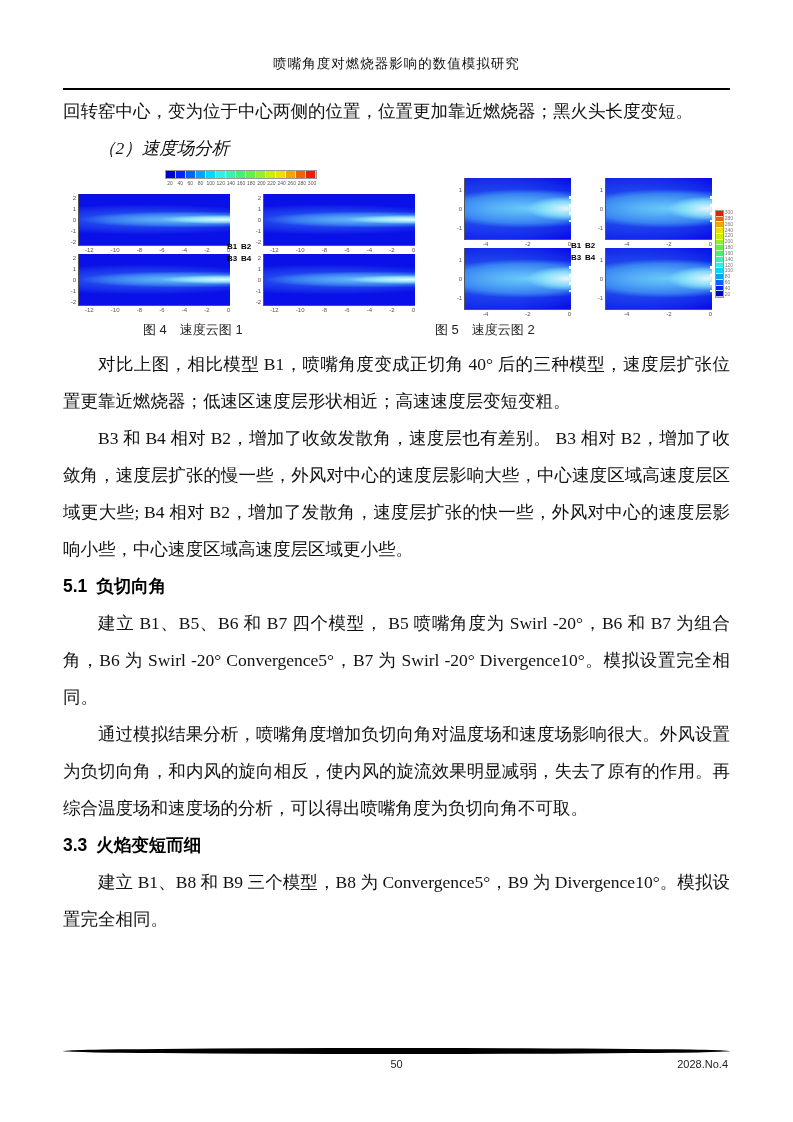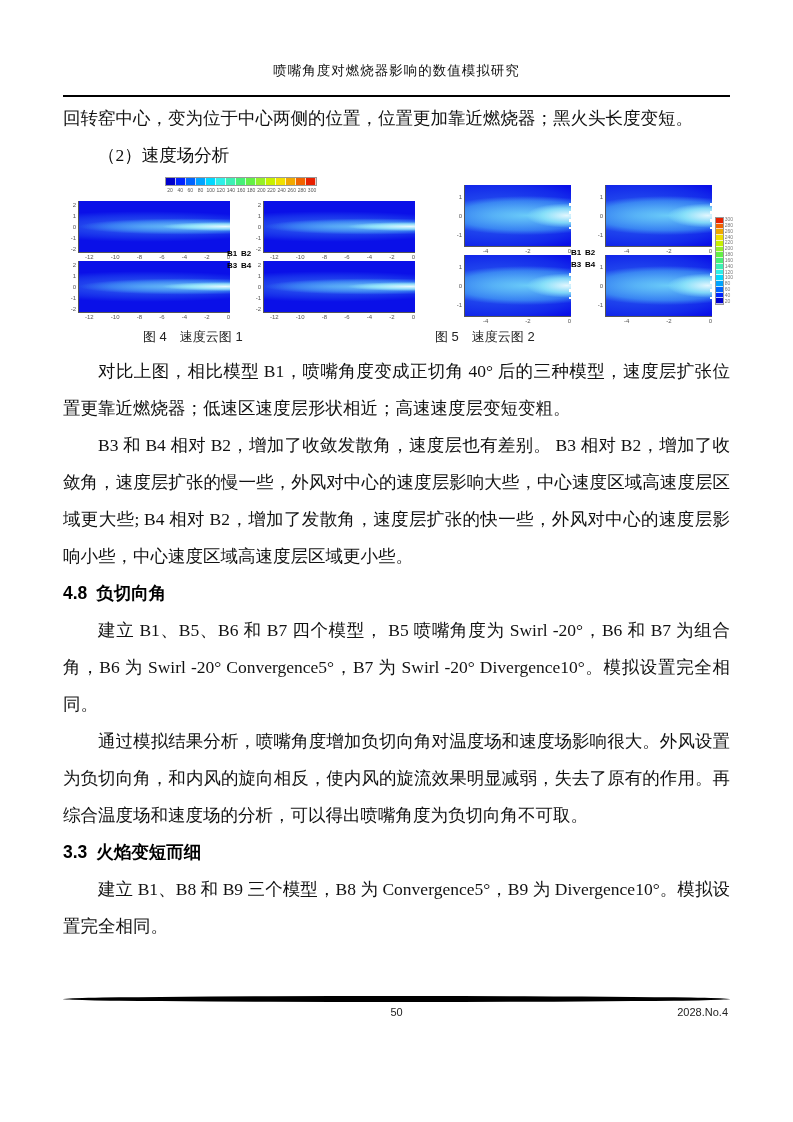--- a/index.html
+++ b/index.html
@@ -3,36 +3,36 @@
 <meta charset="utf-8">
 <style>
   * { margin:0; padding:0; box-sizing:border-box; }
   html,body { background:#ffffff; }
   .page {
     position:relative; width:793px; height:1122px; background:#fff;
     overflow:hidden;
     font-family:"Liberation Serif","DejaVu Serif",serif;
     color:#1a1a1a;
   }
-  .content { position:absolute; left:63px; top:12px; width:667px; }
+  .content { position:absolute; left:63px; top:5px; width:667px; }
 
   
   .header-title {
     margin-top:50px; text-align:center;
     font-size:13.5px; color:#111; letter-spacing:1px;
   }
   .header-rule { margin-top:15px; border-top:2px solid #000; height:0; }
 
   
   .bodytext { margin-top:3px; }
   .bodytext p {
     font-size:17.5px; line-height:37px; text-align:justify; color:#111;
   }
   .indent { text-indent:2em; }
-  .subhead { font-size:17.5px; line-height:37px; text-indent:2em; }
+  .subhead { font-size:17.5px; line-height:37px; text-indent:2em;font-style:italic; }
   h2.sec {
     font-family:"Liberation Sans","DejaVu Sans",sans-serif;
     font-size:17.5px; line-height:37px; font-weight:bold; color:#000;
   }
   h2.sec .sec-num { margin-right:9px; }
 
   
   .figure-block { position:relative; height:150px; margin-top:1px; }
   .figgroup { position:absolute; }
   .fig4 { left:0; top:0; width:352px; }
@@ -115,21 +115,21 @@
   
   .caption-row { position:relative; height:25px; }
   .fig-caption {
     position:absolute; top:4px;
     font:13px/16px "Liberation Sans","DejaVu Sans",sans-serif; color:#222;
   }
   .cap4 { left:80px; }
   .cap5 { left:372px; }
 
   
-  .footer { position:absolute; left:63px; top:996px; width:667px; }
+  .footer { position:absolute; left:63px; top:1048px; width:667px; }
   .footer-bar { width:667px; height:6px; background:#000; border-radius:50%; }
   .footer-row {
     position:relative; margin-top:3px; text-align:center;
     font:11px/15px "Liberation Sans","DejaVu Sans",sans-serif; color:#222;
   }
   .footer-issue { position:absolute; right:2px; top:0; }
 </style>
 </head>
 <body>
 
@@ -418,21 +418,21 @@
     </div>
 
     <div class="caption-row">
       <div class="fig-caption cap4">图 4　速度云图 1</div>
       <div class="fig-caption cap5">图 5　速度云图 2</div>
     </div>
 
     <div class="bodytext">
       <p class="indent">对比上图，相比模型 B1，喷嘴角度变成正切角 40° 后的三种模型，速度层扩张位置更靠近燃烧器；低速区速度层形状相近；高速速度层变短变粗。</p>
       <p class="indent">B3 和 B4 相对 B2，增加了收敛发散角，速度层也有差别。 B3 相对 B2，增加了收敛角，速度层扩张的慢一些，外风对中心的速度层影响大些，中心速度区域高速度层区域更大些; B4 相对 B2，增加了发散角，速度层扩张的快一些，外风对中心的速度层影响小些，中心速度区域高速度层区域更小些。</p>
-      <h2 class="sec"><span class="sec-num">4.8</span><span>负切向角</span></h2>
+      <h2 class="sec"><span class="sec-num">5.1</span><span>负切向角</span></h2>
       <p class="indent">建立 B1、B5、B6 和 B7 四个模型， B5 喷嘴角度为 Swirl -20°，B6 和 B7 为组合角，B6 为 Swirl -20° Convergence5°，B7 为 Swirl -20° Divergence10°。模拟设置完全相同。</p>
       <p class="indent">通过模拟结果分析，喷嘴角度增加负切向角对温度场和速度场影响很大。外风设置为负切向角，和内风的旋向相反，使内风的旋流效果明显减弱，失去了原有的作用。再综合温度场和速度场的分析，可以得出喷嘴角度为负切向角不可取。</p>
       <h2 class="sec"><span class="sec-num">3.3</span><span>火焰变短而细</span></h2>
       <p class="indent">建立 B1、B8 和 B9 三个模型，B8 为 Convergence5°，B9 为 Divergence10°。模拟设置完全相同。</p>
     </div>
   </div>
 
   <div class="footer">
     <div class="footer-bar"></div>
     <div class="footer-row">

